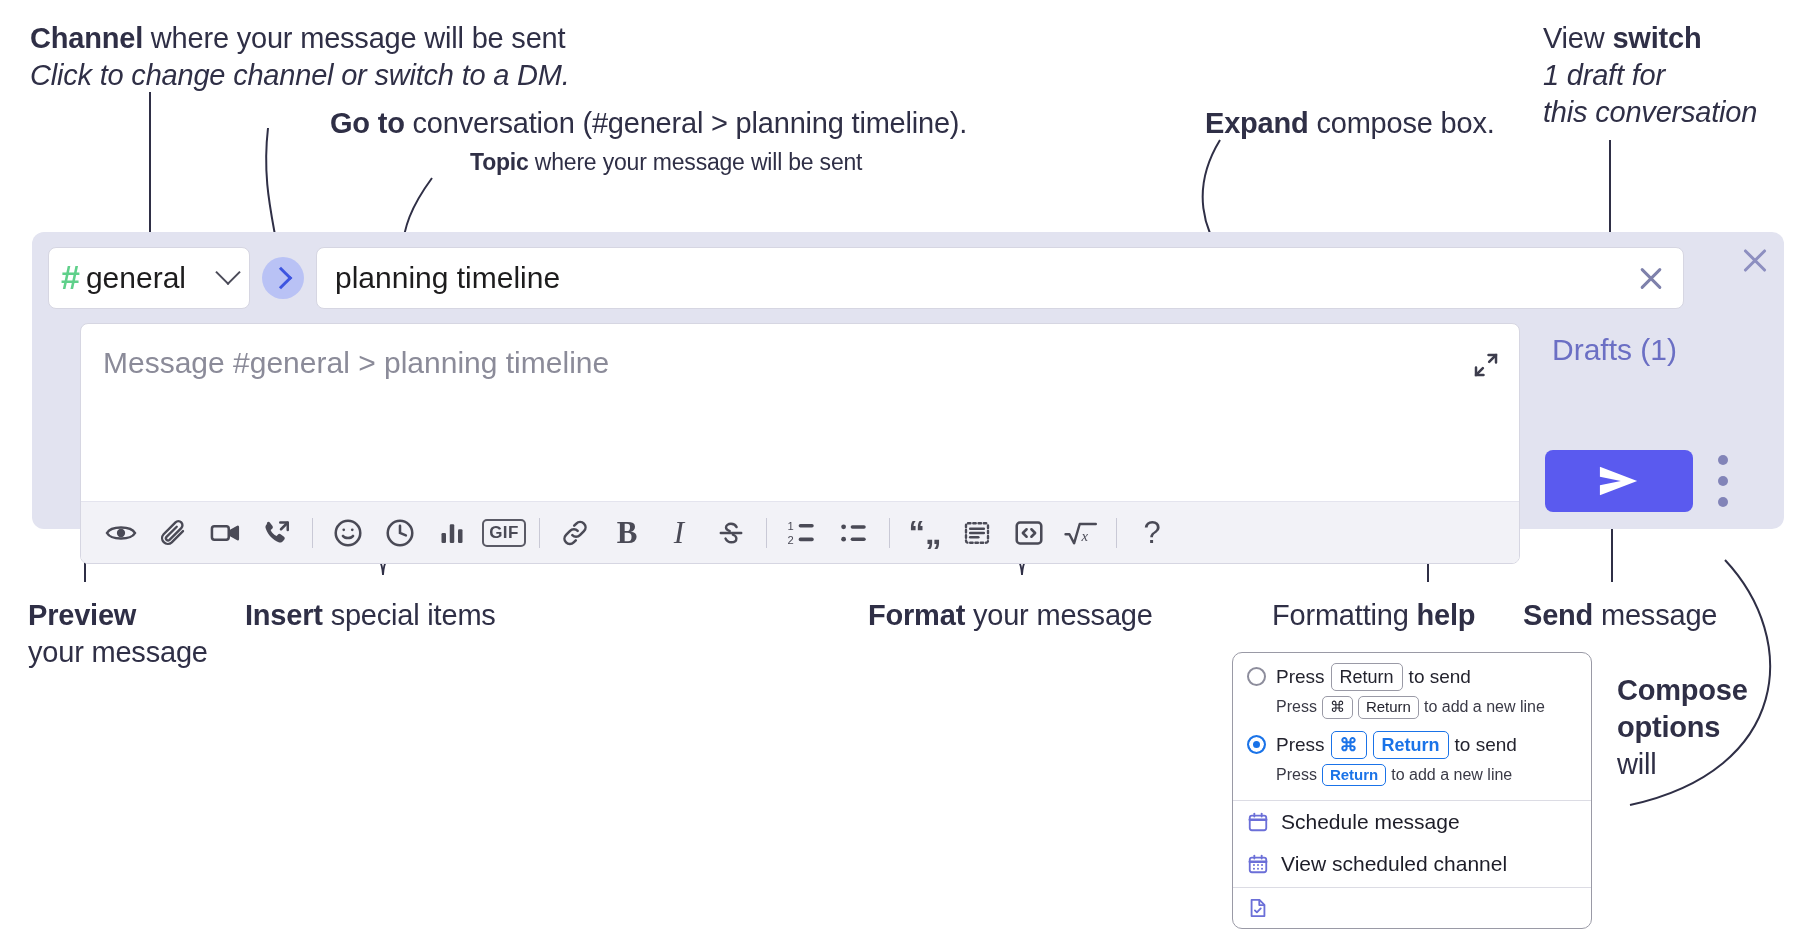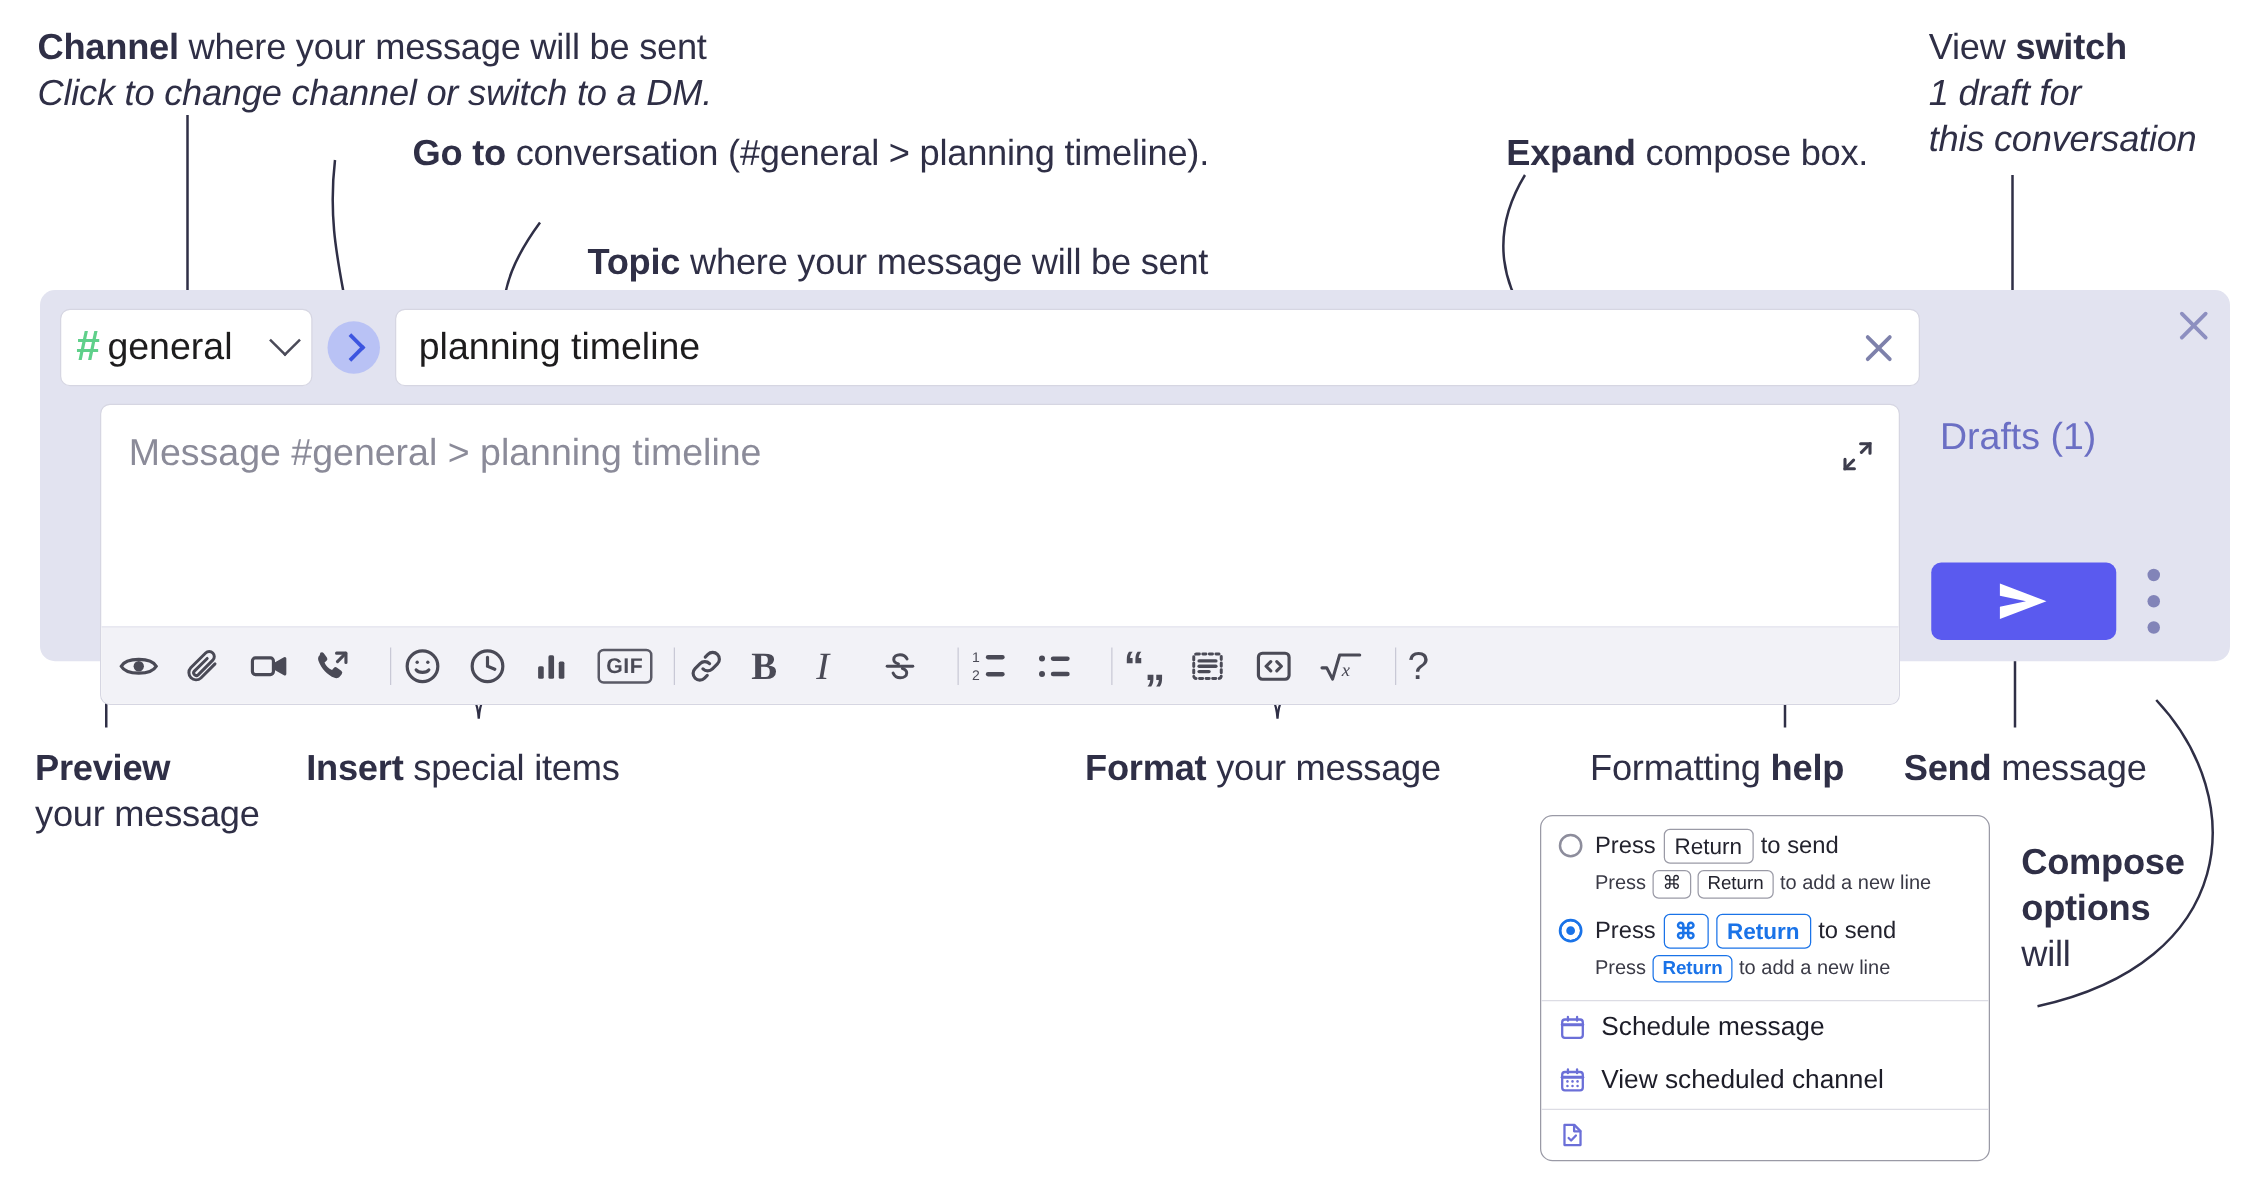--- a/index.html
+++ b/index.html
@@ -12,21 +12,21 @@
     position:relative;
   }
   .stage{position:absolute;inset:0;}
 
   
   .anno{position:absolute;color:#2f2f46;line-height:1.28;letter-spacing:-0.2px;}
   .anno b{font-weight:700;}
   .anno i{font-style:italic;}
   .a-channel   {left:30px;  top:20px;  font-size:29px;}
   .a-goto      {left:330px; top:105px; font-size:29px;}
-  .a-topic     {left:470px; top:148px; font-size:29px;margin-top:44px;}
+  .a-topic     {left:470px; top:148px; font-size:23px;}
   .a-expand    {left:1205px;top:105px; font-size:29px;text-align:right;}
   .a-drafts    {left:1543px;top:20px;  font-size:29px;}
   .a-preview   {left:28px;  top:597px; font-size:29px;}
   .a-insert    {left:245px; top:597px; font-size:29px;}
   .a-format    {left:868px; top:597px; font-size:29px;}
   .a-help      {left:1272px;top:597px; font-size:29px;}
   .a-send      {left:1523px;top:597px; font-size:29px;}
   .a-compose   {left:1617px;top:672px; font-size:29px;font-weight:700;}
   .a-compose .lt{font-weight:400;}
 
@@ -47,42 +47,42 @@
   .chan-name{font-size:30px;color:#1d1c1d;flex:1;}
   .chev{width:16px;height:16px;border-right:2.4px solid #4a4a58;border-bottom:2.4px solid #4a4a58;
         transform:rotate(45deg) translate(-4px,-4px);}
   .goto-btn{
     width:42px;height:42px;border-radius:50%;background:#b9c2f5;margin:0 12px;
     display:flex;align-items:center;justify-content:center;flex:0 0 auto;
   }
   .goto-btn .ch{width:13px;height:13px;border-right:3px solid #3d55e0;border-top:3px solid #3d55e0;
         transform:rotate(45deg);margin-left:-4px;}
   .topic-box{
-    width:1220px;height:62px;background:#ffffff;border:1px solid #d6d6e2;border-radius:8px;
+    width:1368px;height:62px;background:#ffffff;border:1px solid #d6d6e2;border-radius:8px;
     display:flex;align-items:center;padding:0 18px;box-sizing:border-box;
   }
   .topic-val{font-size:30px;color:#1d1c1d;flex:1;}
   .xmark{width:28px;height:28px;position:relative;flex:0 0 auto;}
   .xmark:before,.xmark:after{content:"";position:absolute;left:0;top:13px;width:28px;height:3px;
      background:#7e81ab;border-radius:2px;}
   .xmark:before{transform:rotate(45deg);}
   .xmark:after{transform:rotate(-45deg);}
 
   .msg-card{
     position:absolute;left:48px;top:91px;width:1440px;height:241px;
     background:#ffffff;border:1px solid #d6d6e2;border-radius:8px;box-sizing:border-box;overflow:hidden;
   }
   .msg-ph{position:absolute;left:22px;top:22px;font-size:30px;color:#8b8b99;}
   .expand-ic{position:absolute;right:18px;top:26px;width:30px;height:30px;}
 
   .toolbar{
     position:absolute;left:0;bottom:0;width:100%;height:62px;background:#f2f2f7;
     border-top:1px solid #e4e4ee;display:flex;align-items:center;gap:0;padding:0 14px;box-sizing:border-box;
   }
-  .tb{width:52px;height:52px;display:flex;align-items:center;}
+  .tb{width:52px;height:52px;display:flex;align-items:center;justify-content:center;}
   .sep{width:1px;height:30px;background:#c9c9d6;margin:0 9px;}
   .gifbox{border:2.4px solid #5a5a66;border-radius:5px;font-size:17px;font-weight:700;
     color:#4a4a56;padding:2px 5px;letter-spacing:0.4px;}
   .bchar{font-size:31px;font-weight:700;color:#4a4a56;font-family:"Liberation Serif",serif;}
   .ichar{font-size:31px;font-style:italic;color:#4a4a56;font-family:"Liberation Serif",serif;}
   .qchar{font-size:33px;font-weight:700;color:#4a4a56;}
 
   .drafts-link{position:absolute;left:1552px;top:333px;font-size:30px;color:#6b6fc4;}
   .panel-x{position:absolute;left:1740px;top:245px;width:30px;height:30px;}
   .panel-x:before,.panel-x:after{content:"";position:absolute;left:0;top:14px;width:30px;height:3px;

